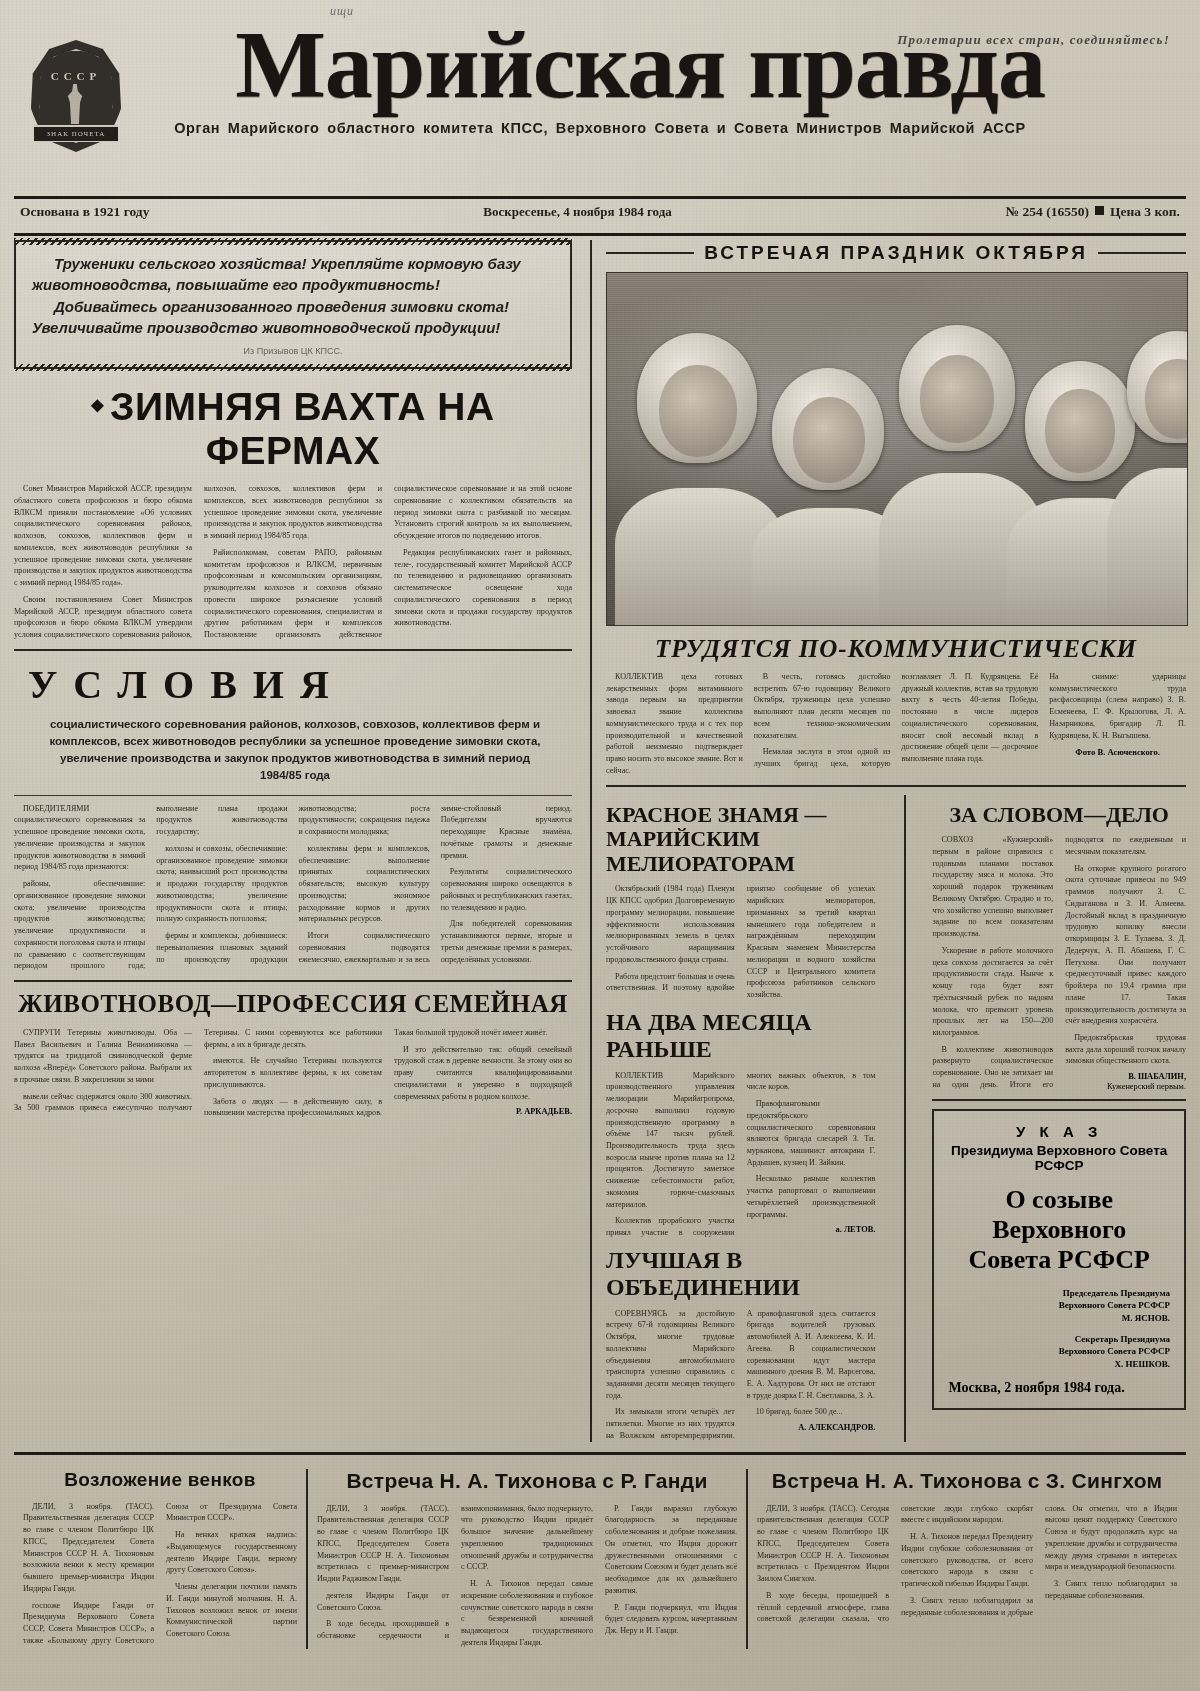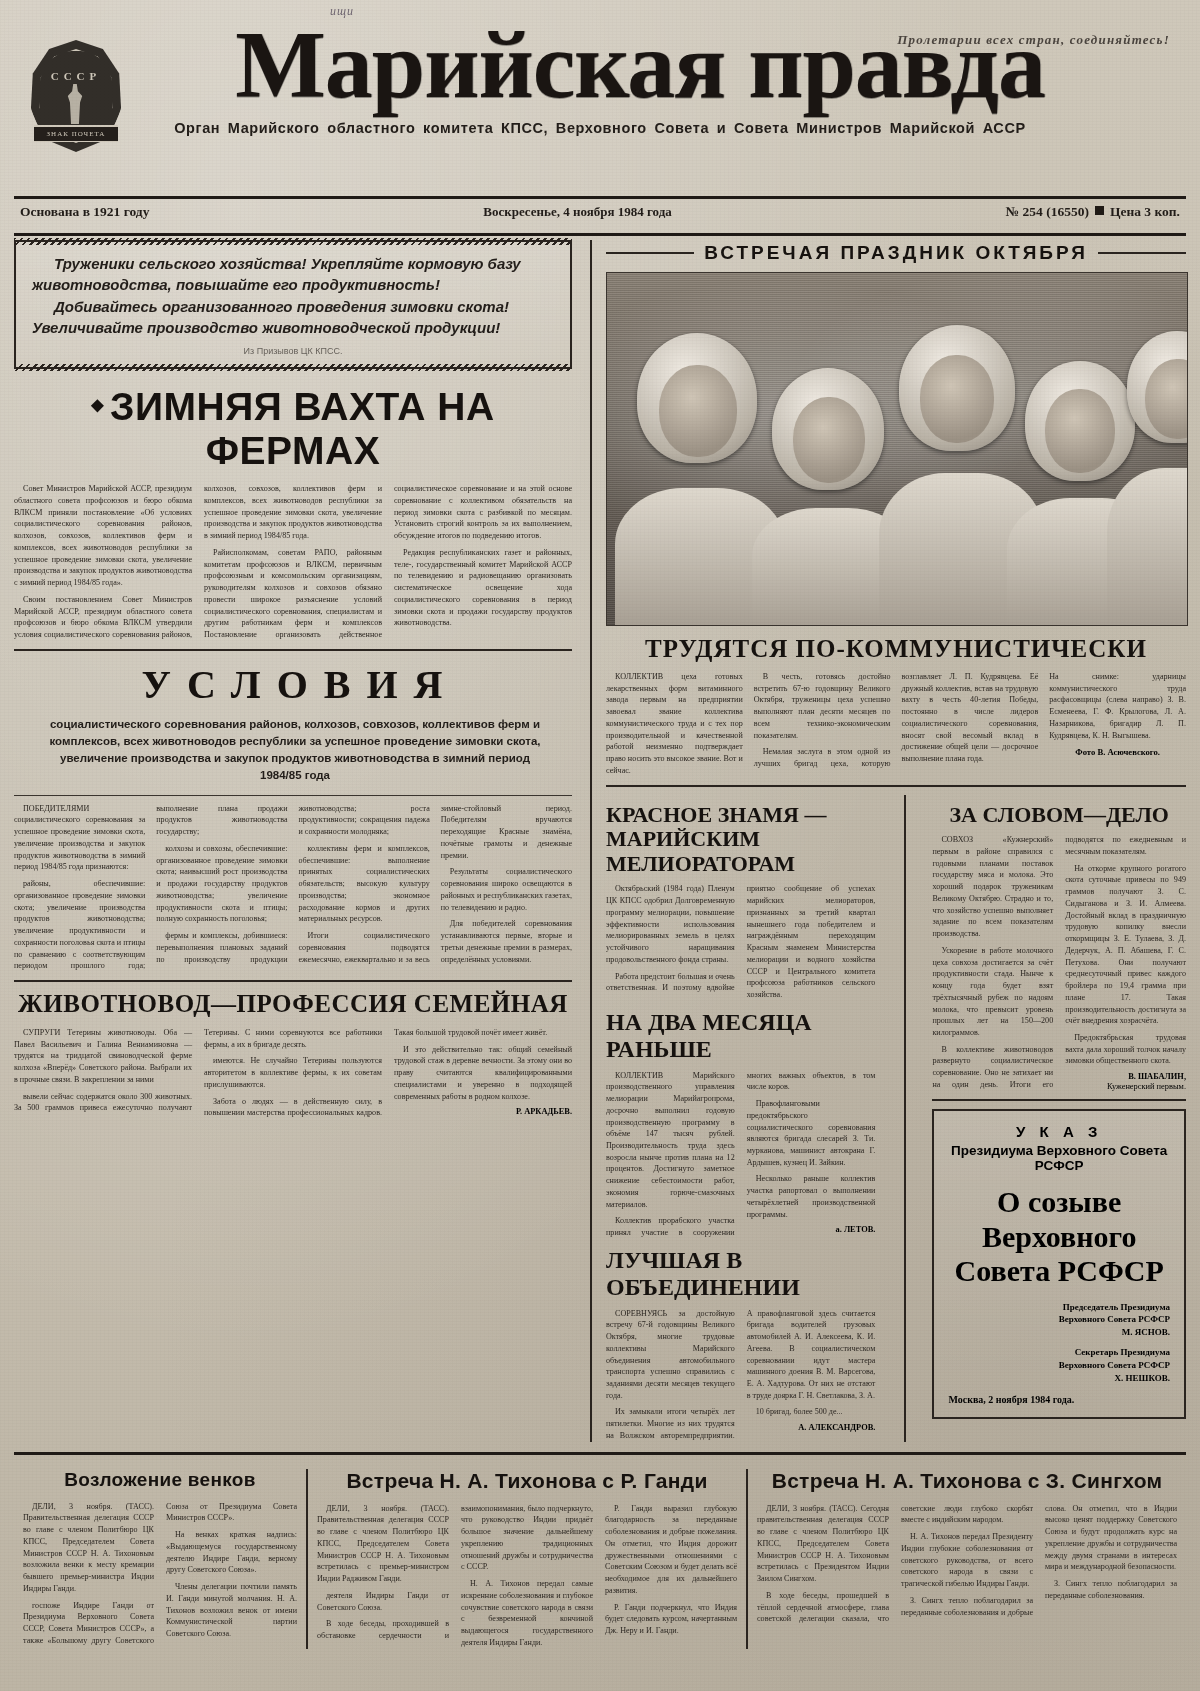--- a/index.html
+++ b/index.html
@@ -116,21 +116,21 @@
     margin:0 0 5px 0;font-size:8.1px;line-height:1.45;text-align:justify;
     text-indent:9px;color:#2b2621;font-family:"Liberation Serif",serif;
     hyphens:auto;
   }
   .bodytext p.noind{text-indent:0;}
   .sig{font-size:8.4px;font-weight:bold;text-align:right;margin-top:4px;}
   .sig2{font-size:8.4px;text-align:right;margin-top:1px;}
 
   
   .usl-title{
-    text-align:center;font-family:"Liberation Serif",serif;font-weight:bold;
+    font-family:"Liberation Serif",serif;font-weight:bold;
     font-size:40px;letter-spacing:16px;margin:10px 0 8px 14px;color:#16120f;
   }
   .usl-sub{
     text-align:center;font-family:"Liberation Sans",sans-serif;font-weight:bold;
     font-size:11.5px;line-height:1.5;margin:0 20px 10px 24px;color:#231e1a;
   }
 
   
   .kicker{
     display:flex;align-items:center;gap:10px;margin:2px 0 8px 0;
@@ -160,21 +160,21 @@
   .photo .face{
     position:absolute;border-radius:48%;
     background:radial-gradient(circle at 42% 35%, #cfc5b6, #9b9184 75%);
   }
   .photo .shoulder{
     position:absolute;border-radius:40% 40% 0 0;
     background:linear-gradient(180deg,#ded8cd,#a79f93);
   }
   .subhead{
     font-family:"Liberation Serif",serif;font-weight:bold;text-align:center;
-    font-size:25px;letter-spacing:1px;margin:9px 0 8px 0;color:#16120f;
+    font-size:25px;letter-spacing:1px;margin:9px 0 8px 0;color:#16120f;font-style:italic;
   }
   .h2{
     font-family:"Liberation Serif",serif;font-weight:bold;font-size:22px;
     line-height:1.12;margin:8px 0 7px 0;color:#16120f;
   }
   .h2.center{text-align:center;}
   .h2.big{font-size:24px;}
   .photocredit{font-size:8.6px;font-weight:bold;text-align:center;margin-top:6px;}
 
   .hr2{border-top:2px solid #2a241f;margin:8px 0;}
@@ -182,24 +182,24 @@
 
   .ukaz{
     border:2px solid #2a241f;padding:12px 14px;margin-top:8px;
     background:linear-gradient(180deg,rgba(255,255,255,.10),rgba(255,255,255,0));
   }
   .ukaz .u1{text-align:center;font-family:"Liberation Sans",sans-serif;font-weight:bold;
     font-size:15px;letter-spacing:5px;}
   .ukaz .u2{text-align:center;font-family:"Liberation Sans",sans-serif;font-weight:bold;
     font-size:13.5px;margin-top:3px;}
   .ukaz .u3{text-align:center;font-family:"Liberation Serif",serif;font-weight:bold;
-    font-size:30px;line-height:1.15;margin:12px 0 12px 0;}
+    font-size:26px;line-height:1.15;margin:12px 0 12px 0;}
   .ukaz .ubody p{font-size:9.2px;line-height:1.5;text-align:justify;text-indent:10px;margin:0 0 5px 0;}
   .ukaz .usig{text-align:right;font-size:9px;font-weight:bold;line-height:1.4;margin-top:8px;}
-  .ukaz .udate{font-size:10px;margin-top:10px;font-weight:bold;}
+  .ukaz .udate{font-size:14px;margin-top:10px;font-weight:bold;}
 
   
   .band{border-top:3px solid #1f1a16;margin-top:10px;padding-top:8px;}
   .fam-head{
     font-family:"Liberation Serif",serif;font-weight:bold;font-size:25px;text-align:center;
     letter-spacing:.5px;margin:2px 0 9px 0;color:#16120f;
   }
   .quad{display:flex;gap:0;margin-top:6px;}
   .quad .cell{flex:1;padding:0 9px;box-sizing:border-box;}
   .quad .divider{width:2px;background:#2a241f;}

